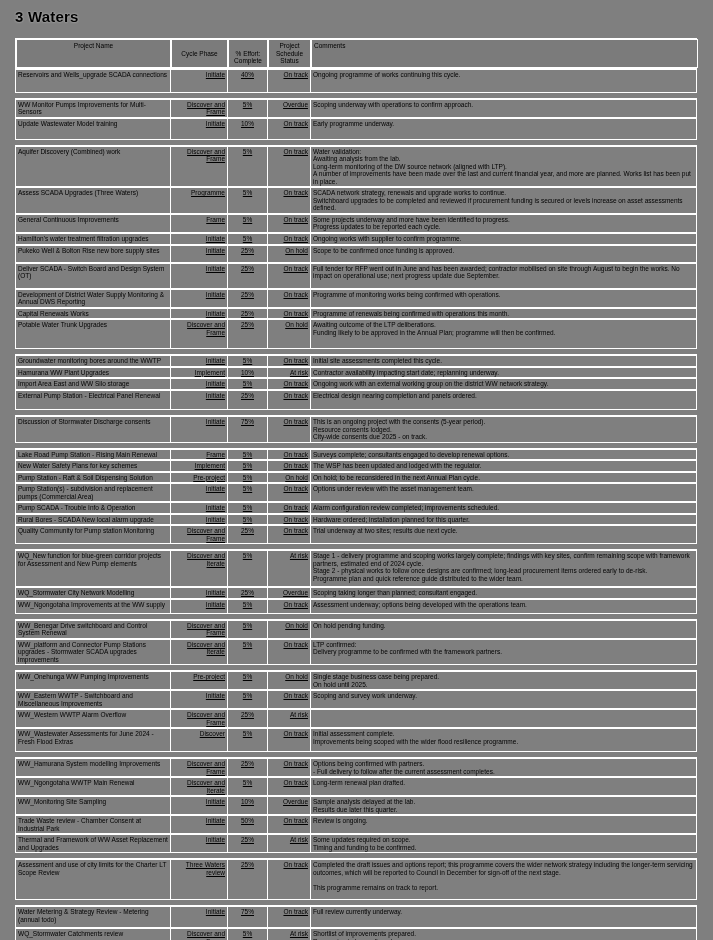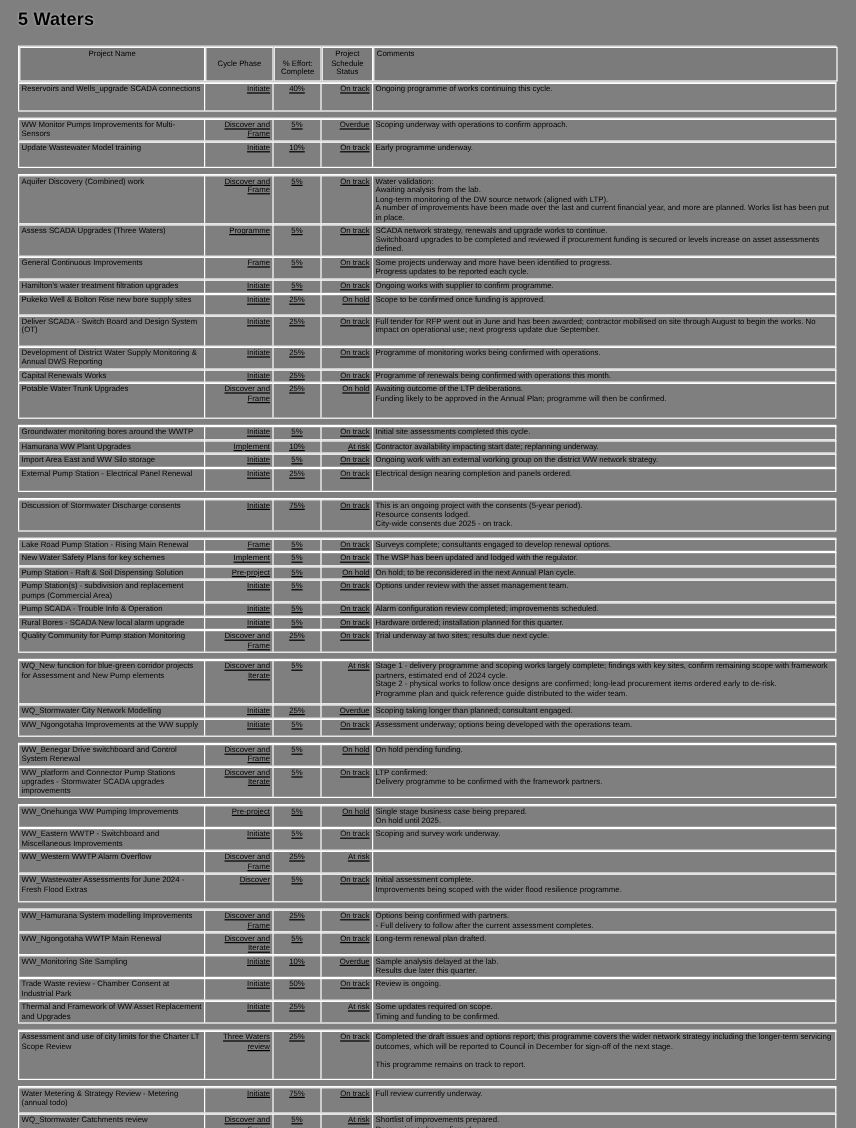--- a/index.html
+++ b/index.html
@@ -53,21 +53,21 @@
   .c-phase{text-align:right;padding-right:3px;}
   .c-pct{text-align:center;}
   .c-status{text-align:right;padding-right:2px;}
   .u{text-decoration:underline;}
   .c-comments{font-size:6px;line-height:7px;padding:1px 3px;}
   .c-comments .line{white-space:normal;}
 </style>
 </head>
 <body>
 
-<div class="page-title">5 Waters</div>
+<div class="page-title">3 Waters</div>
 
 <div class="report-table">
   <div class="hdr">
     <div class="hc topcenter">Project Name</div>
     <div class="hc center">Cycle Phase</div>
     <div class="hc bottom">% Effort: Complete</div>
     <div class="hc bottom">Project Schedule Status</div>
     <div class="hc topleft">Comments</div>
   </div>
   <div class="body-rows">

